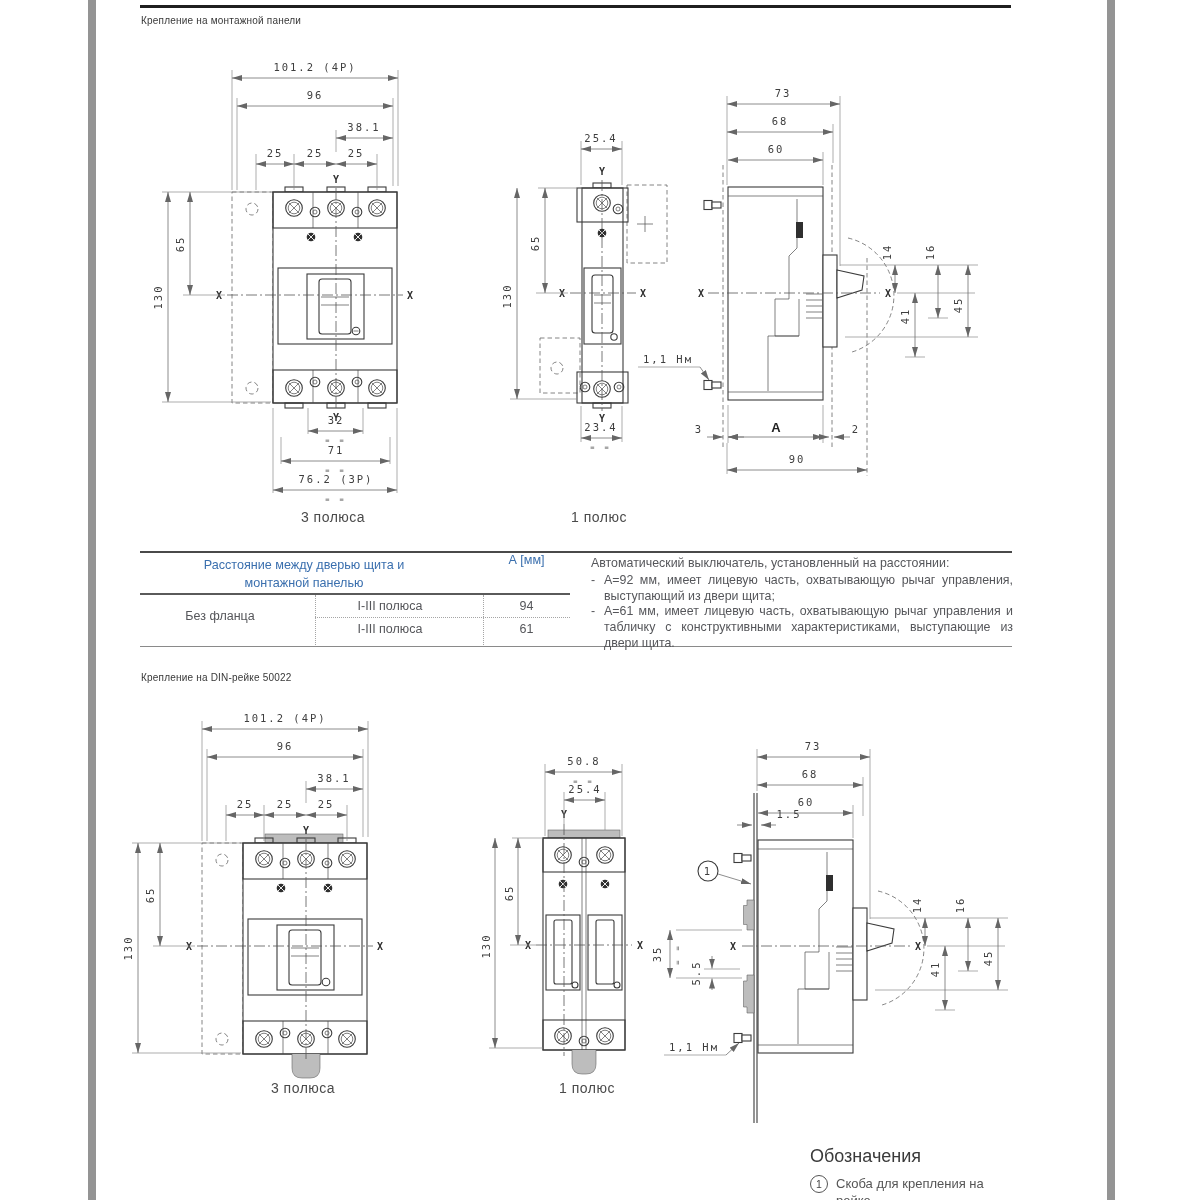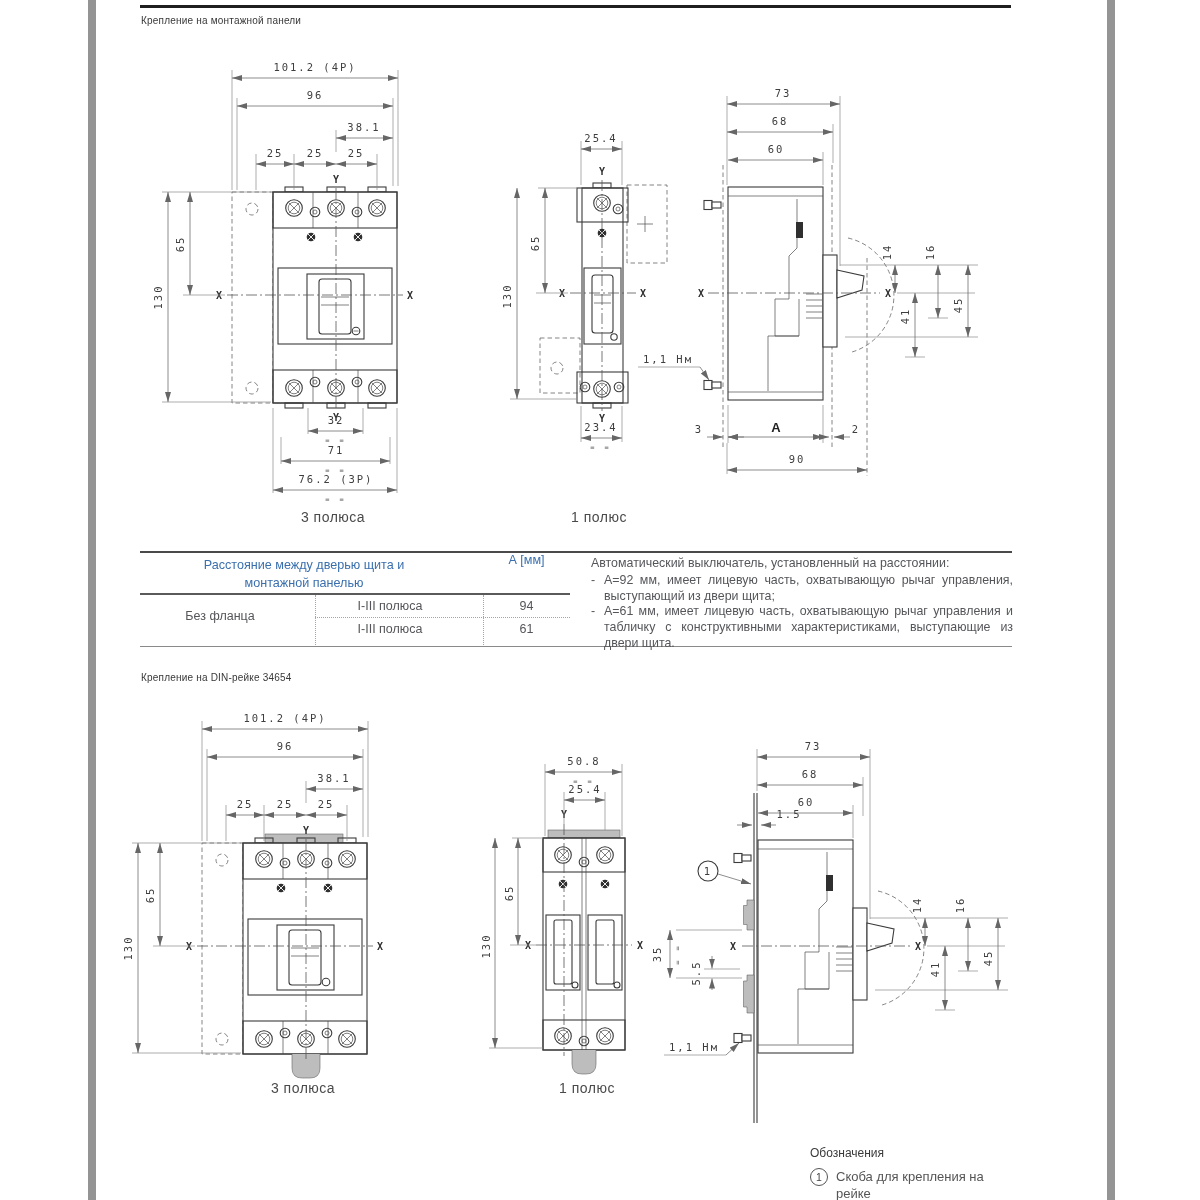--- a/index.html
+++ b/index.html
@@ -16,21 +16,21 @@
   .dotted-v{position:absolute;border-left:1px dotted #a5a5a5}
   
   .notes{position:absolute;left:591px;top:556px;width:422px;font-size:12.4px;
          color:#55565a;line-height:1.27;text-align:justify}
   .notes-intro{margin-bottom:1px}
   .note-item{display:flex}
   .nd{flex:0 0 13px}
   .nt{flex:1;text-align:justify}
   
   .legend{position:absolute;left:810px;top:1146px;width:190px}
-  .legend-title{font-size:12px;color:#3a3a3a;margin-bottom:8px}
+  .legend-title{font-size:18px;color:#3a3a3a;margin-bottom:8px}
   .legend-item{display:flex;gap:8px;align-items:flex-start}
   .lnum{width:16px;height:16px;border:1.2px solid #555;border-radius:50%;font-size:10.5px;
         color:#444;display:flex;align-items:center;justify-content:center;flex:0 0 16px}
   .ltxt{font-size:13px;color:#555;width:160px;line-height:1.32}
   
   svg.draw{position:absolute;left:0;top:0}
   .ln{stroke:#3b3b3b;stroke-width:1.1;fill:#fff}
   .lnf{stroke:#3b3b3b;stroke-width:1.1;fill:none}
   .lt{stroke:#4a4a4a;stroke-width:.7;fill:none}
   .dm{stroke:#707070;stroke-width:.8;fill:none}
@@ -51,21 +51,21 @@
             fill:#222;text-anchor:middle}
 </style>
 </head>
 <body>
 
 <div class="vbar" style="left:88px"></div>
 <div class="vbar" style="left:1107px"></div>
 <div class="toprule"></div>
 
 <div class="sec-title" style="top:15px">Крепление на монтажной панели</div>
-<div class="sec-title" style="top:672px">Крепление на DIN-рейке 34654</div>
+<div class="sec-title" style="top:672px">Крепление на DIN-рейке 50022</div>
 
 <svg class="draw" width="1200" height="1200" viewBox="0 0 1200 1200">
   <defs>
     <marker id="ar" markerWidth="11" markerHeight="8" refX="10" refY="3" orient="auto-start-reverse" markerUnits="userSpaceOnUse">
       <path d="M0,0 L10,3 L0,6 Z" fill="#666"></path>
     </marker>
     <g id="scr8">
       <circle r="8.3" class="lnf"></circle>
         <circle r="5.8" class="lt"></circle>
       <line x1="-5.5" y1="-5.5" x2="5.5" y2="5.5" class="lt"></line>

